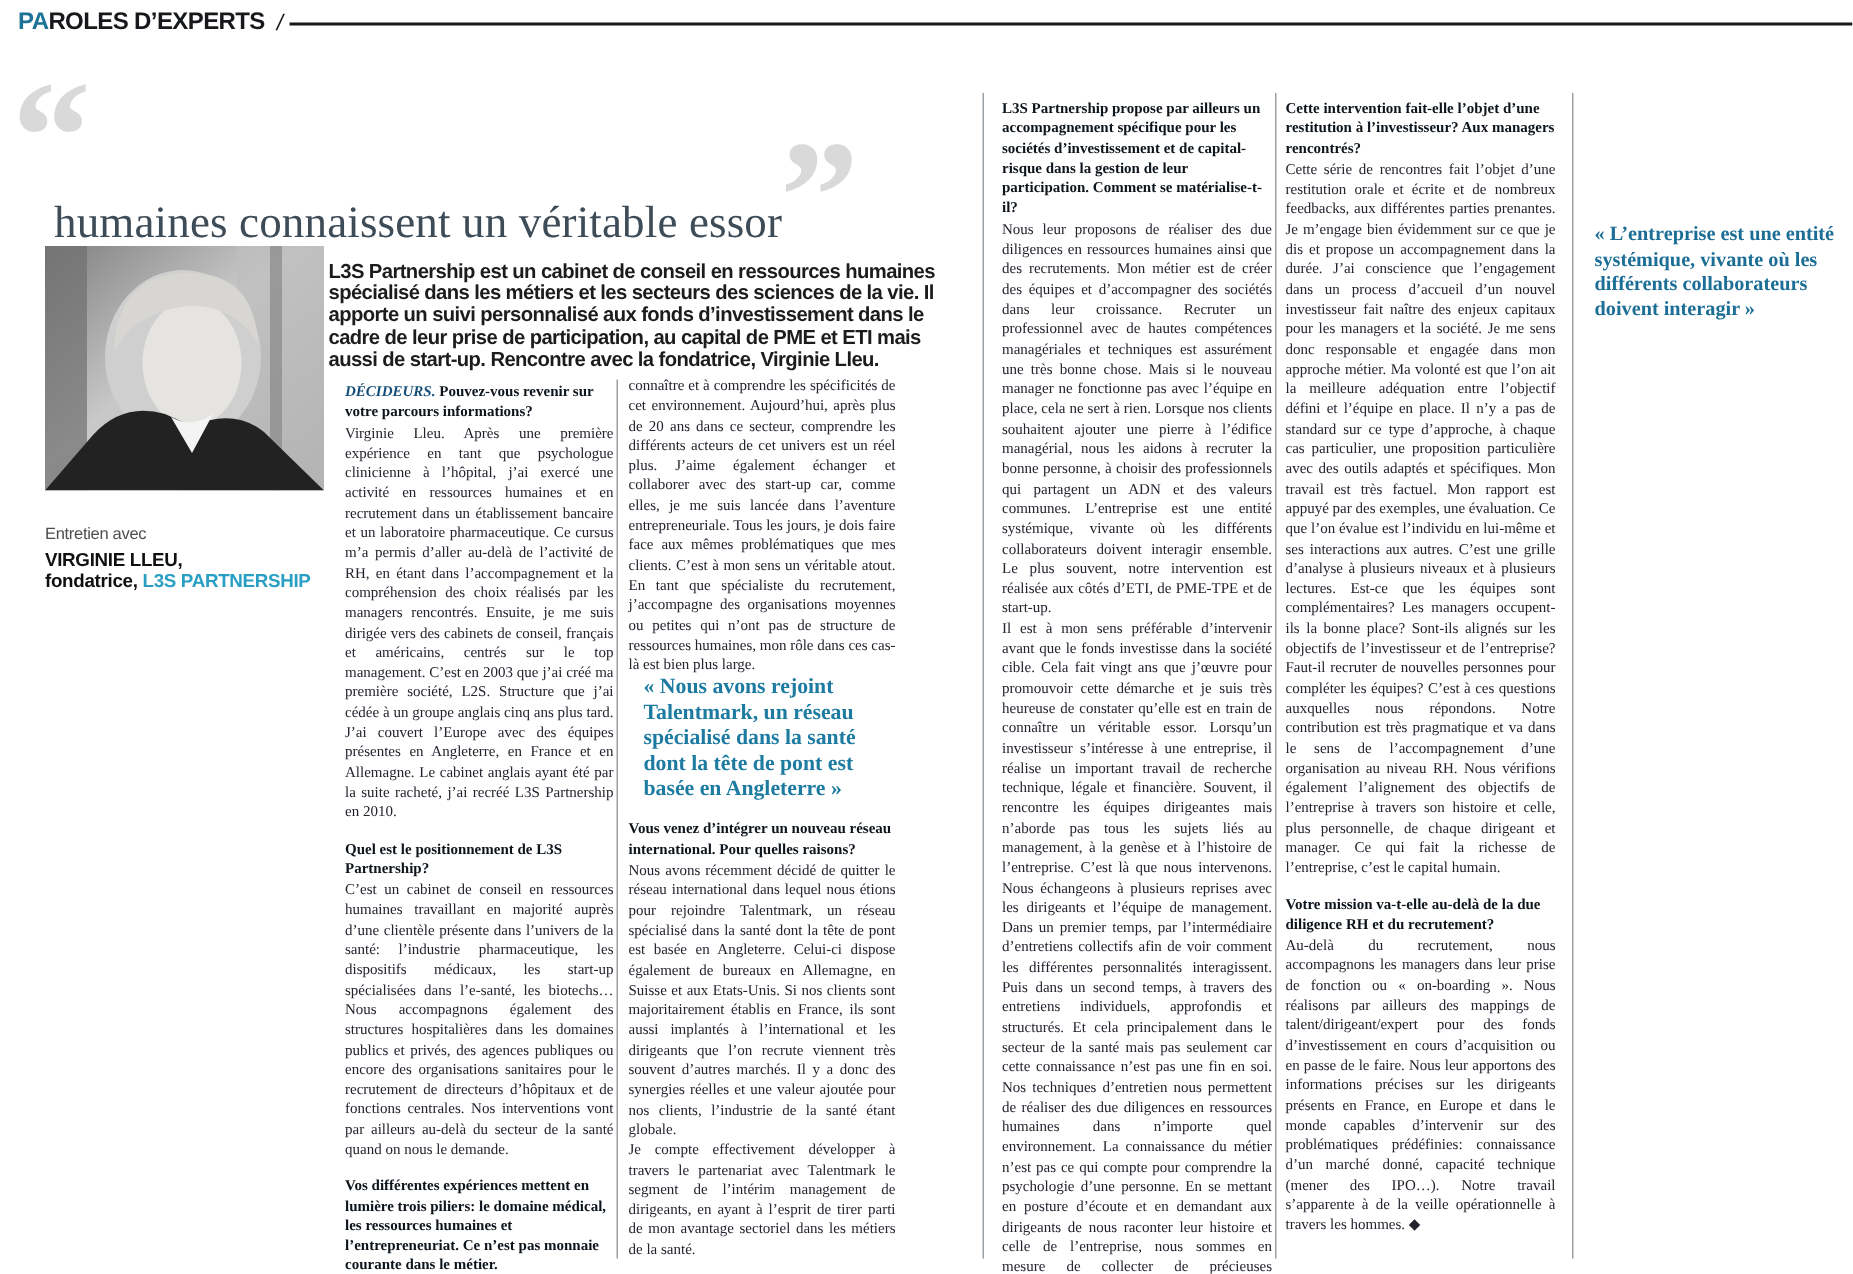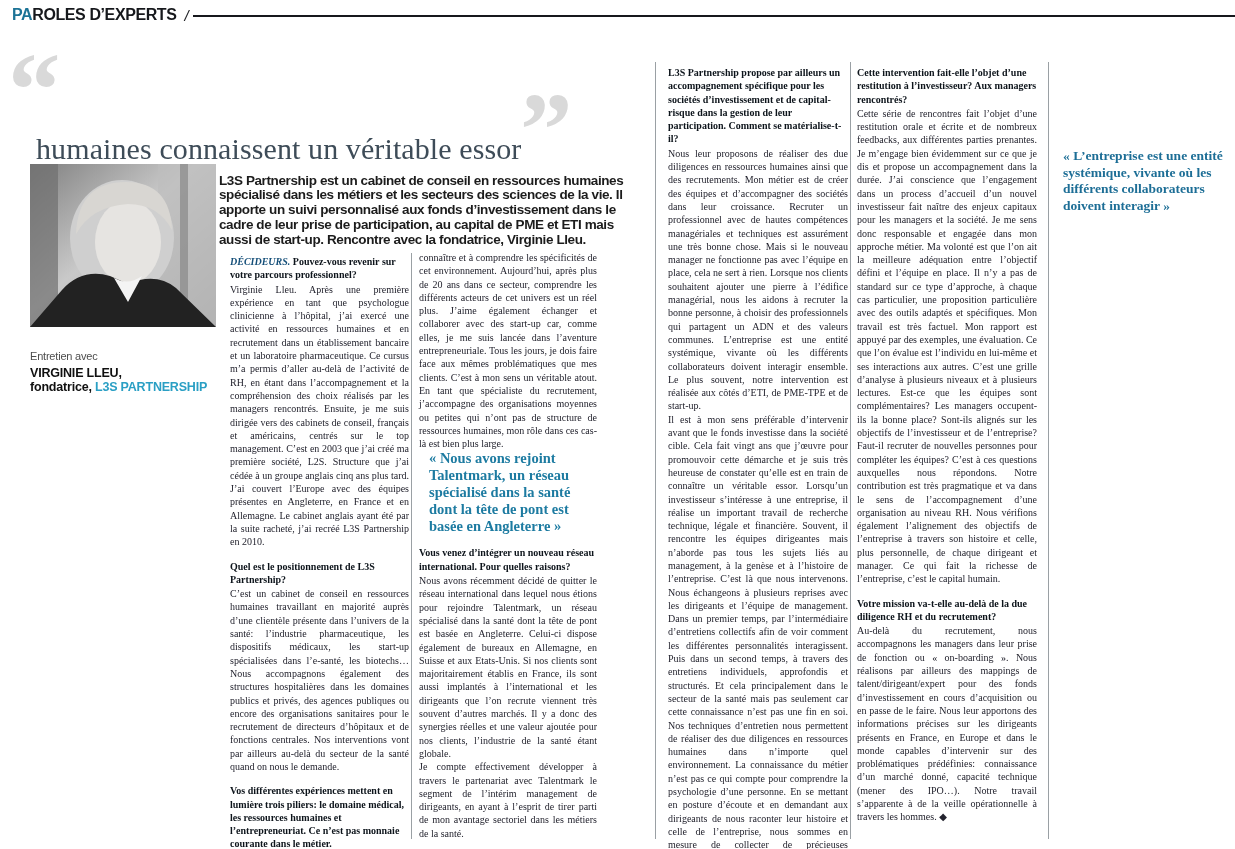--- a/index.html
+++ b/index.html
@@ -128,21 +128,21 @@
   <span class="name">VIRGINIE LLEU,</span>
   <span class="role"><span>fondatrice,</span> <span class="company">L3S PARTNERSHIP</span></span>
 </div>
 
 <div class="vrule" id="rule-1"></div>
 <div class="vrule" id="rule-2"></div>
 <div class="vrule" id="rule-3"></div>
 <div class="vrule" id="rule-4"></div>
 
 <div class="col" id="col1">
-  <p class="q"><span class="qlabel">DÉCIDEURS.</span> <span>Pouvez-vous revenir sur votre parcours professionnel?</span></p>
+  <p class="q"><span class="qlabel">DÉCIDEURS.</span> <span>Pouvez-vous revenir sur votre parcours informations?</span></p>
   <p class="a"><span class="lead">Virginie Lleu.</span> <span>Après une première expérience en tant que psychologue clinicienne à l’hôpital, j’ai exercé une activité en ressources humaines et en recrutement dans un établissement bancaire et un laboratoire pharmaceutique. Ce cursus m’a permis d’aller au-delà de l’activité de RH, en étant dans l’accompagnement et la compréhension des choix réalisés par les managers rencontrés. Ensuite, je me suis dirigée vers des cabinets de conseil, français et américains, centrés sur le top management. C’est en 2003 que j’ai créé ma première société, L2S. Structure que j’ai cédée à un groupe anglais cinq ans plus tard. J’ai couvert l’Europe avec des équipes présentes en Angleterre, en France et en Allemagne. Le cabinet anglais ayant été par la suite racheté, j’ai recréé L3S Partnership en 2010.</span></p>
   <p class="q">Quel est le positionnement de L3S Partnership?</p>
   <p class="a">C’est un cabinet de conseil en ressources humaines travaillant en majorité auprès d’une clientèle présente dans l’univers de la santé: l’industrie pharmaceutique, les dispositifs médicaux, les start-up spécialisées dans l’e-santé, les biotechs… Nous accompagnons également des structures hospitalières dans les domaines publics et privés, des agences publiques ou encore des organisations sanitaires pour le recrutement de directeurs d’hôpitaux et de fonctions centrales. Nos interventions vont par ailleurs au-delà du secteur de la santé quand on nous le demande.</p>
   <p class="q">Vos différentes expériences mettent en lumière trois piliers: le domaine médical, les ressources humaines et l’entrepreneuriat. Ce n’est pas monnaie courante dans le métier.</p>
   <p class="a">Effectivement, au début de ma carrière j’ai travaillé en milieu hospitalier, j’ai appris à</p>
 </div>
 
 <div class="col" id="col2">
   <p class="a">connaître et à comprendre les spécificités de cet environnement. Aujourd’hui, après plus de 20 ans dans ce secteur, comprendre les différents acteurs de cet univers est un réel plus. J’aime également échanger et collaborer avec des start-up car, comme elles, je me suis lancée dans l’aventure entrepreneuriale. Tous les jours, je dois faire face aux mêmes problématiques que mes clients. C’est à mon sens un véritable atout. En tant que spécialiste du recrutement, j’accompagne des organisations moyennes ou petites qui n’ont pas de structure de ressources humaines, mon rôle dans ces cas-là est bien plus large.</p>
   <p class="pullquote">« Nous avons rejoint Talentmark, un réseau spécialisé dans la santé dont la tête de pont est basée en Angleterre »</p>

